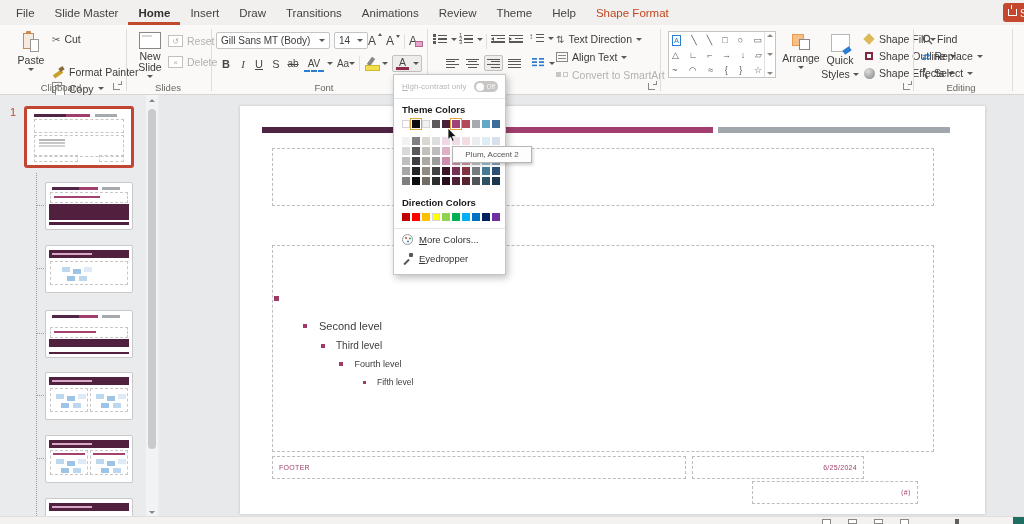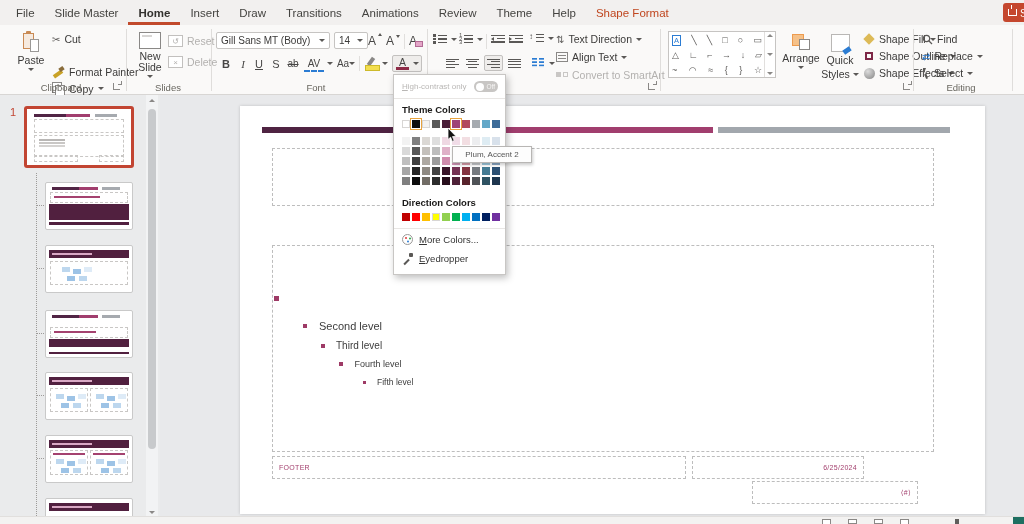--- a/index.html
+++ b/index.html
@@ -292,21 +292,21 @@
     <div class="fbtn" style="left:381px;width:8px;">
         <span class="chev"></span>
       </div>
     <div class="fbtn pressed" style="left:392px;width:30px;gap:3px;display:flex;">
       <span class="fonta">
           <span>A</span>
           <span class="bar"></span>
         </span>
       <span class="chev"></span>
     </div>
-    <div class="glabel" style="left:216px;width:200px;">Font</div>
+    <div class="glabel" style="left:224px;width:200px;">Font</div>
     <span class="lnch" style="left:416px;"></span>
     <div class="gsep" style="left:427px;"></div>
 
     <div class="rbtn" style="left:433px;top:9px;">
       <span class="blt">
           <i></i>
           <i></i>
           <i></i>
           <b></b>
           <b></b>

